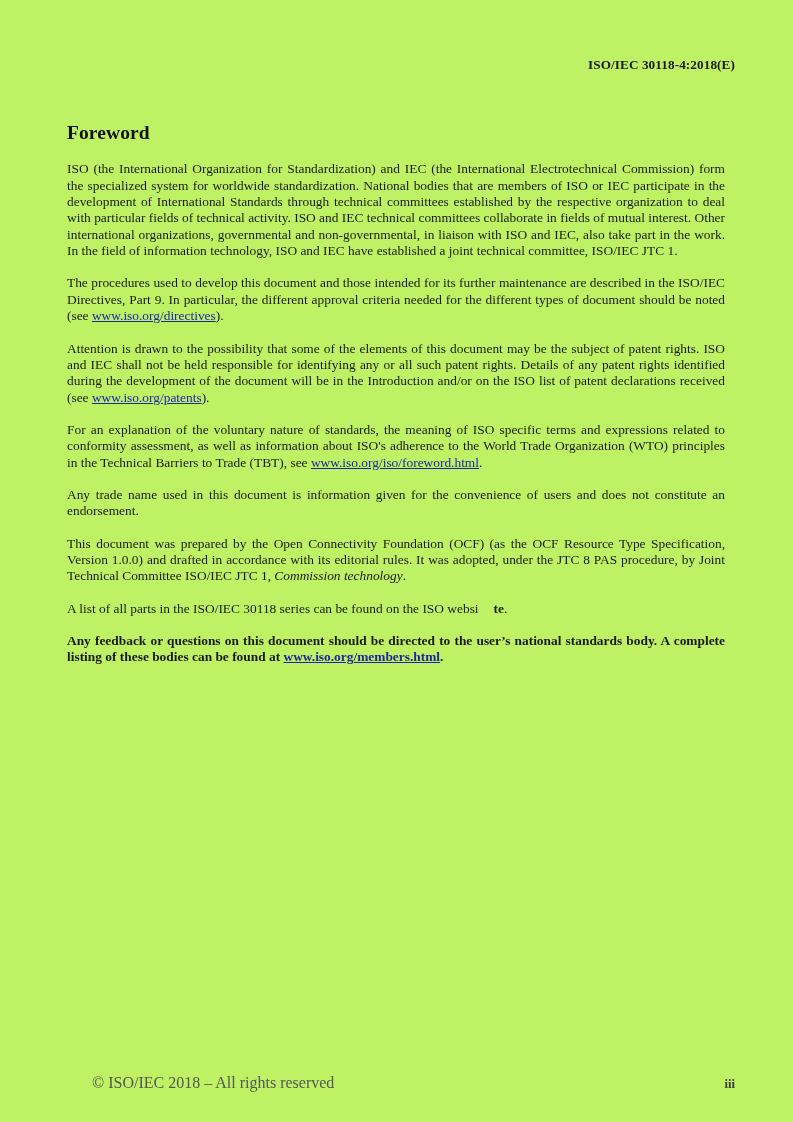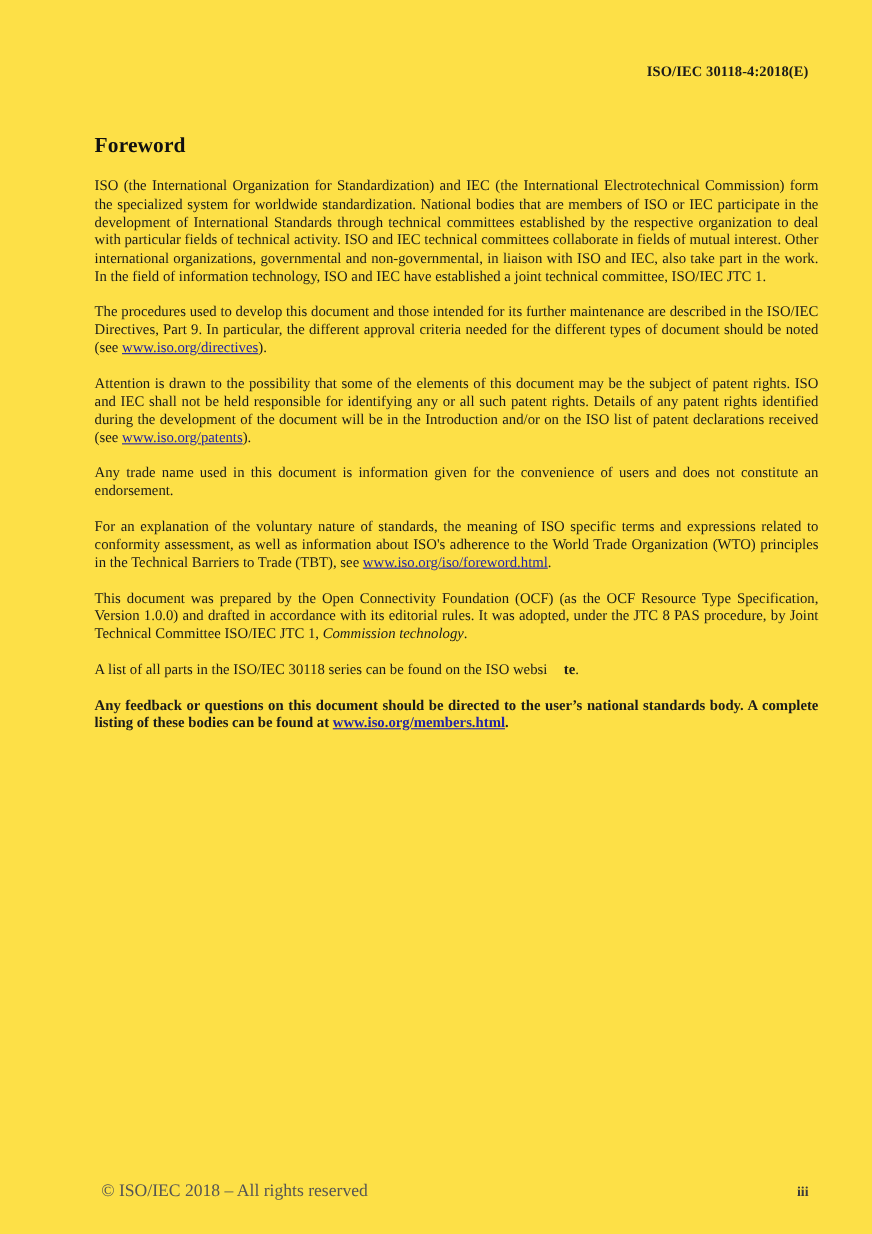--- a/index.html
+++ b/index.html
@@ -4,42 +4,42 @@
 <style>
   html, body {
     margin: 0;
     padding: 0;
     background: #ffffff;
   }
   .page {
     position: relative;
     width: 793px;
     height: 1122px;
-    background: #fde047;
+    background: #bef264;
     overflow: hidden;
     font-family: "Liberation Serif", "DejaVu Serif", serif;
     color: #1a1a1a;
   }
 
   
   .running-header {
     position: absolute;
     top: 57px;
     right: 58px;
     font-size: 13.2px;
     font-weight: bold;
     letter-spacing: 0.1px;
     color: #1a1a1a;
     white-space: nowrap;
   }
 
   
   .content {
     position: absolute;
-    left: 86px;
+    left: 67px;
     top: 122px;
     width: 658px;
   }
 
   h1.section-title {
     font-size: 19.5px;
     font-weight: bold;
     margin: 0 0 17px 0;
     line-height: 1.15;
     letter-spacing: 0.1px;
@@ -107,25 +107,25 @@
 
     <p class="para">
       <span>The procedures used to develop this document and those intended for its further maintenance are described in the ISO/IEC Directives, Part 9. In particular, the different approval criteria needed for the different types of document should be noted (see </span><a class="doclink" href="#">www.iso.org/directives</a><span>).</span>
     </p>
 
     <p class="para">
       <span>Attention is drawn to the possibility that some of the elements of this document may be the subject of patent rights. ISO and IEC shall not be held responsible for identifying any or all such patent rights. Details of any patent rights identified during the development of the document will be in the Introduction and/or on the ISO list of patent declarations received (see </span><a class="doclink" href="#">www.iso.org/patents</a><span>).</span>
     </p>
 
     <p class="para">
-      <span>Any trade name used in this document is information given for the convenience of users and does not constitute an endorsement.</span>
+      <span>For an explanation of the voluntary nature of standards, the meaning of ISO specific terms and expressions related to conformity assessment, as well as information about ISO's adherence to the World Trade Organization (WTO) principles in the Technical Barriers to Trade (TBT), see </span><a class="doclink" href="#">www.iso.org/iso/foreword.html</a><span>.</span>
     </p>
 
     <p class="para">
-      <span>For an explanation of the voluntary nature of standards, the meaning of ISO specific terms and expressions related to conformity assessment, as well as information about ISO's adherence to the World Trade Organization (WTO) principles in the Technical Barriers to Trade (TBT), see </span><a class="doclink" href="#">www.iso.org/iso/foreword.html</a><span>.</span>
+      <span>Any trade name used in this document is information given for the convenience of users and does not constitute an endorsement.</span>
     </p>
 
     <p class="para">
       <span>This document was prepared by the Open Connectivity Foundation (OCF) (as the OCF Resource Type Specification, Version 1.0.0) and drafted in accordance with its editorial rules. It was adopted, under the JTC 8 PAS procedure, by Joint Technical Committee ISO/IEC JTC 1, </span><span class="ital">Commission technology</span><span>.</span>
     </p>
 
     <p class="para">
       <span>A list of all parts in the ISO/IEC 30118 series can be found on the ISO websi</span><span class="semi">te</span><span>.</span>
     </p>
 

